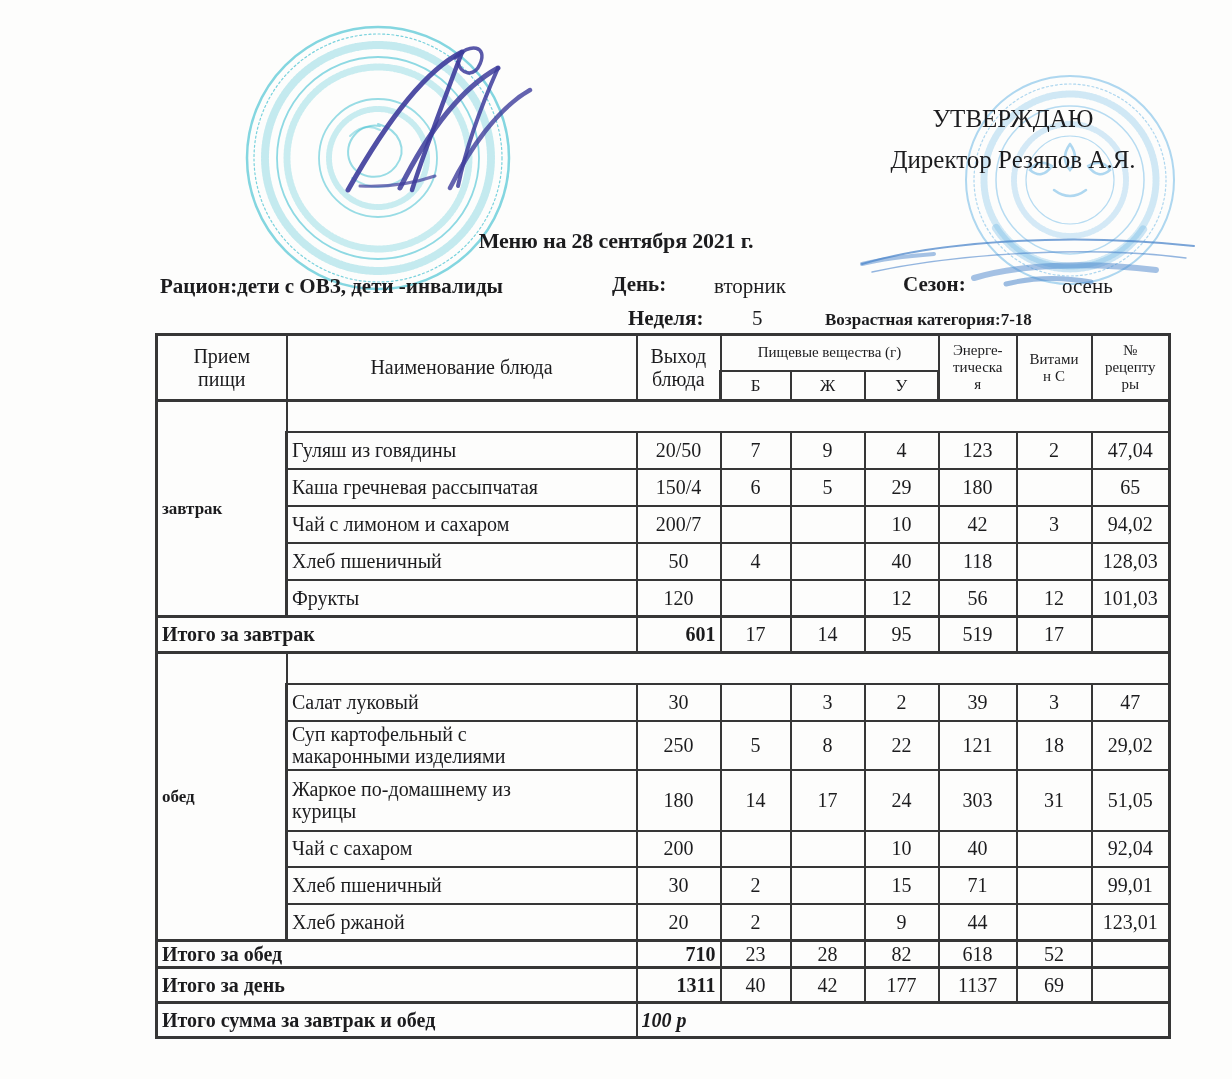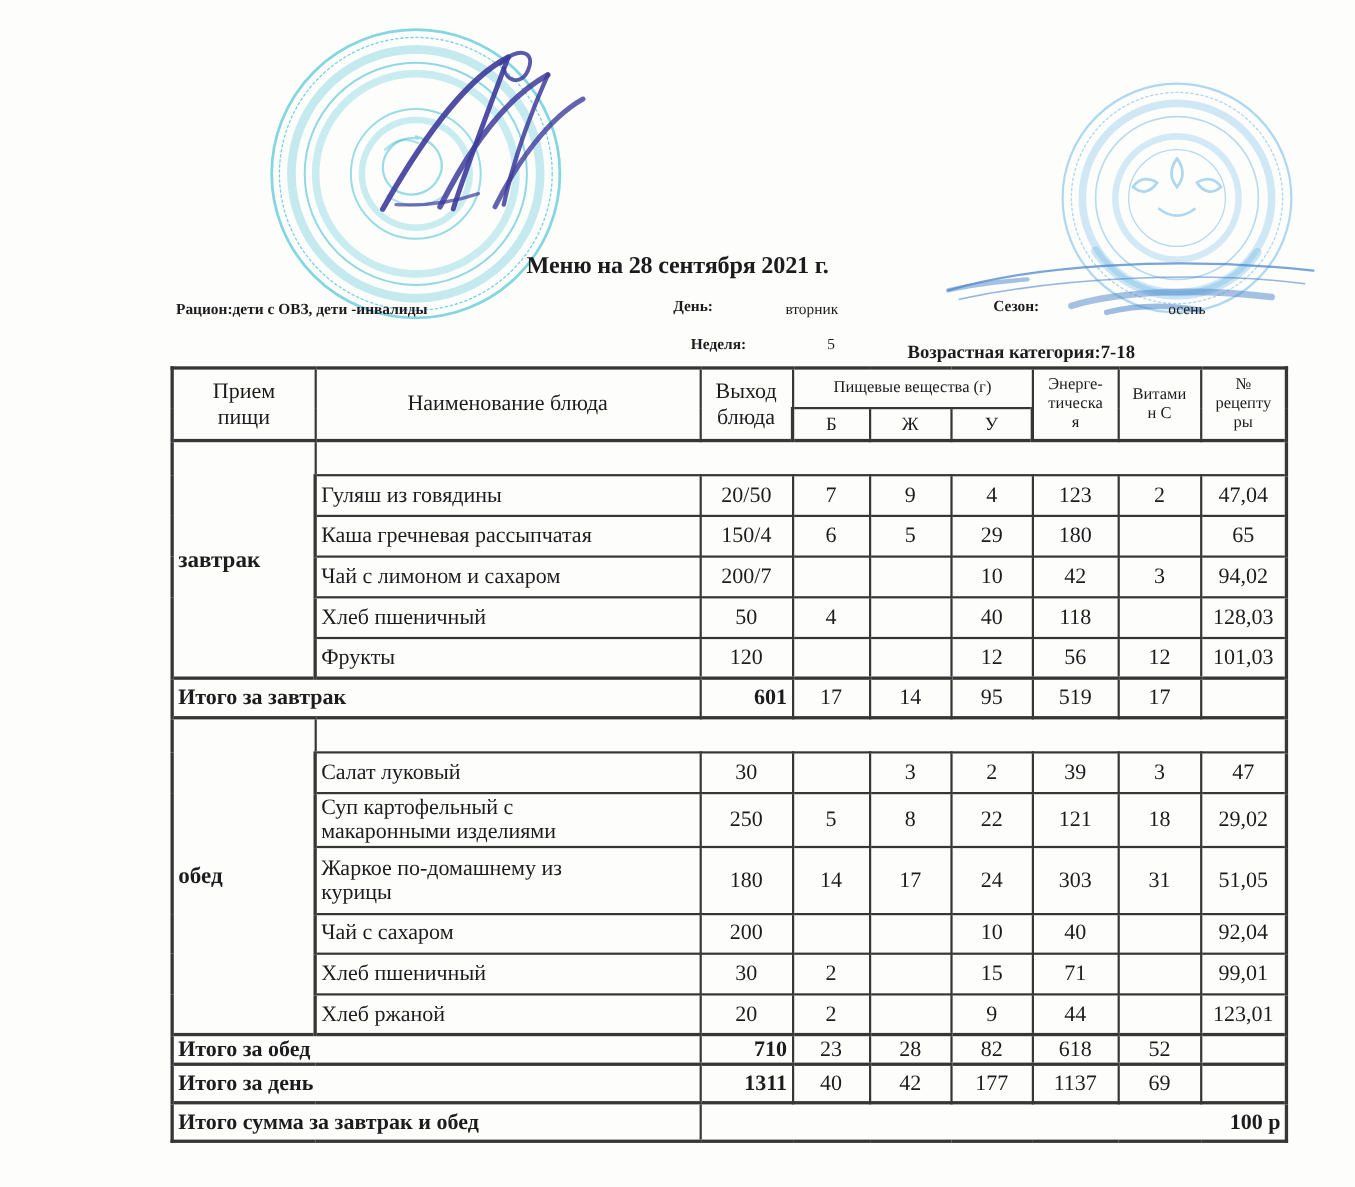--- a/index.html
+++ b/index.html
@@ -14,47 +14,47 @@
   
   .approve{font-size:25px;line-height:41px;white-space:nowrap;}
   .approve-left{left:158px;top:90px;}
   .approve-right{left:882px;top:98px;width:262px;text-align:center;}
 
   
   .doc-title{left:0;top:228px;width:1232px;text-align:center;
     font-size:22px;font-weight:bold;letter-spacing:-0.2px;}
 
   
-  .meta{font-size:14px;white-space:nowrap;}
+  .meta{font-size:21px;white-space:nowrap;}
   .b{font-weight:bold;}
   .meta-ration{left:160px;top:274px;}
   .meta-day-label{left:612px;top:272px;}
   .meta-day-value{left:714px;top:274px;}
   .meta-season-label{left:903px;top:272px;}
   .meta-season-value{left:1062px;top:274px;}
   .meta-week-label{left:628px;top:306px;}
   .meta-week-value{left:752px;top:306px;}
   .meta-age{left:825px;top:310px;font-size:17px;}
 
   
   table.menu{position:absolute;left:155px;top:333px;width:1013px;
     border-collapse:collapse;table-layout:fixed;font-size:20px;}
   table.menu td{border:2px solid #363636;vertical-align:middle;
     padding:1px 4px;overflow:hidden;line-height:1.12;}
   .hd{text-align:center;white-space:pre-line;line-height:1.05;}
   .hd.sm{font-size:15px;}
   .hd.sm2{font-size:17px;}
   .name{text-align:left;padding-left:7px;white-space:pre-line;}
   .num{text-align:center;}
-  .section{font-weight:bold;vertical-align:top;font-size:21px;
+  .section{font-weight:bold;vertical-align:top;font-size:17px;
     padding-left:5px;padding-top:3px;}
   .tlabel{font-weight:bold;}
   .indent{padding-left:82px;}
   .tout{font-weight:bold;text-align:right;padding-right:5px;}
-  .sum-val{font-weight:bold;text-align:right;padding-right:9px;}
+  .sum-val{font-weight:bold;padding-right:9px;font-style:italic;}
   tr.r-head1 td{border-top-width:3px;}
   tr.r-band td{border-top-width:3px;}
   tr.r-total td{border-top-width:3px;}
   tr.r-sum td{border-top-width:3px;border-bottom-width:3px;}
   tr td:first-child{border-left-width:3px;}
   tr td:last-child{border-right-width:3px;}
 </style>
 </head>
 <body>
 
@@ -107,20 +107,22 @@
     <g fill="none" stroke="#4c86cb" stroke-linecap="round">
       <path d="M6,46 C80,24 210,14 338,28" stroke-width="2" opacity="0.75"></path>
       <path d="M16,54 C110,34 240,28 330,40" stroke-width="1.4" opacity="0.6"></path>
       <path d="M118,60 C165,46 235,44 300,52" stroke-width="6" opacity="0.5"></path>
       <path d="M150,66 q40,-10 85,-2" stroke-width="5" opacity="0.55"></path>
       <path d="M6,46 C30,40 52,38 78,36" stroke-width="4" opacity="0.5"></path>
     </g>
   </svg>
 
   <div class="abs approve approve-right">
+    <div>УТВЕРЖДАЮ</div>
+    <div>Директор Резяпов А.Я.</div>
   </div>
 
   <div class="abs doc-title">Меню на 28 сентября 2021 г.</div>
 
   <span class="abs meta b meta-ration">Рацион:дети с ОВЗ, дети -инвалиды</span>
   <span class="abs meta b meta-day-label">День:</span>
   <span class="abs meta meta-day-value">вторник</span>
   <span class="abs meta b meta-season-label">Сезон:</span>
   <span class="abs meta meta-season-value">осень</span>
   <span class="abs meta b meta-week-label">Неделя:</span>

